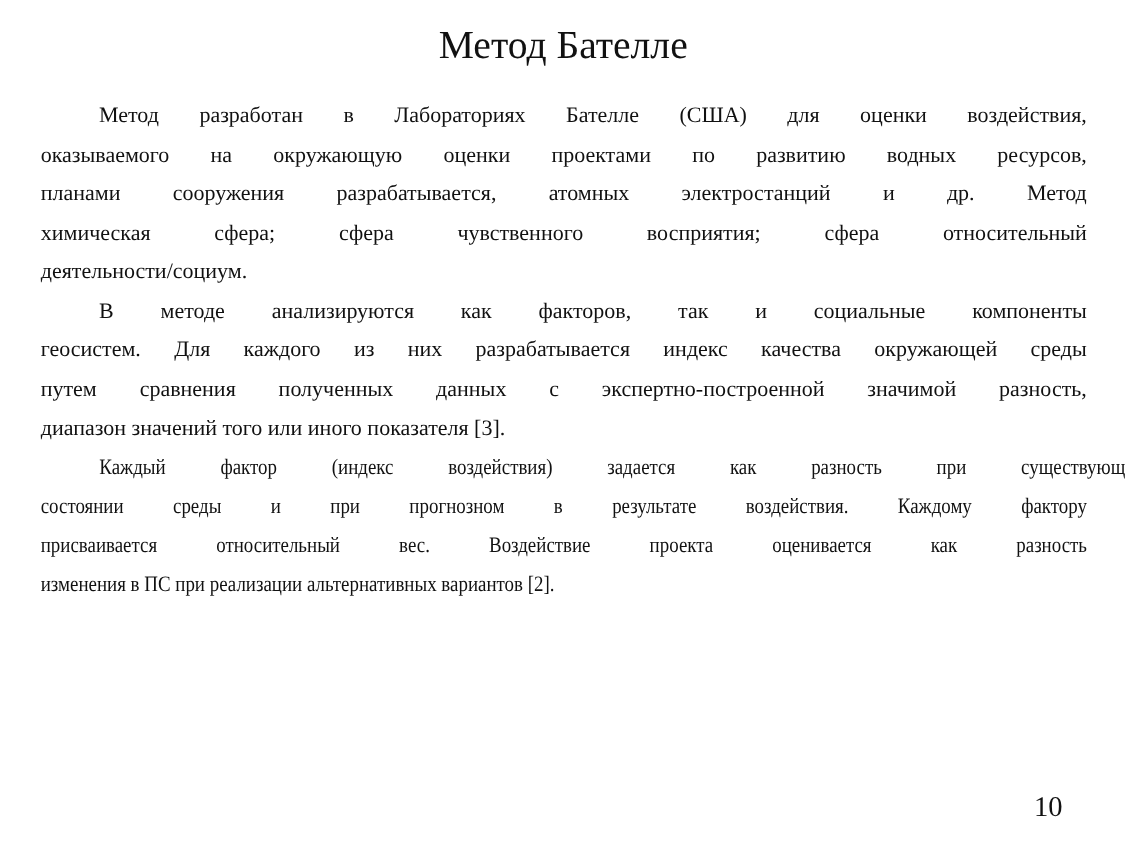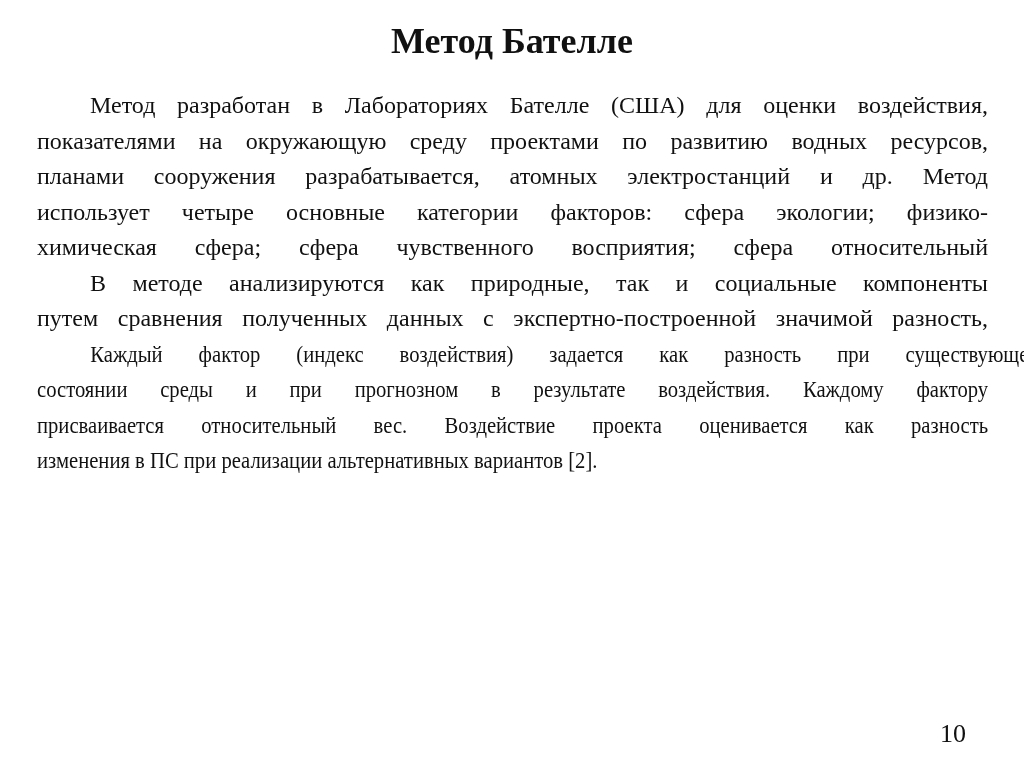--- a/index.html
+++ b/index.html
@@ -1,41 +1,43 @@
 <!DOCTYPE html>
 <html><head>
   <meta charset="utf-8">
   <style>
     html, body { margin: 0; padding: 0; background: #ffffff; }
     body { width: 1024px; height: 767px; position: relative; overflow: hidden; font-family: "Liberation Serif", serif; color: #111111; }
-    .title { position: absolute; top: 18px; left: 0; width: 1024px; text-align: center; font-size: 36px; line-height: 46px; font-weight: bold; }
-    .body-text { position: absolute; left: 37px; width: 951px; top: 88px; font-size: 24px; }
+    .title { position: absolute; top: 18px; left: 0; width: 1024px; text-align: center; font-size: 36px; line-height: 46px; }
+    .body-text { position: absolute; left: 37px; width: 951px; top: 88px; font-size: 20px; }
     .line { height: 35.5px; line-height: 35.5px; text-align: justify; text-align-last: justify; white-space: nowrap; overflow: visible; }
     .line.first { padding-left: 53px; }
     .line.last { text-align-last: left; }
     .line.condensed { transform: scaleX(0.86); transform-origin: left center; width: 116.3%; }
     .line.condensed.first { padding-left: 62px; }
     .page-num { position: absolute; right: 58px; bottom: 18px; font-size: 26px; line-height: 30px; }
   </style>
 </head>
 <body>
 
 <div class="title">Метод Бателле</div>
 
 <div class="body-text">
   <div>
     <div class="line first">Метод разработан в Лабораториях Бателле (США) для оценки воздействия,</div>
-    <div class="line">показателями на окружающую среду проектами по развитию водных ресурсов,</div>
+    <div class="line">оказываемого на окружающую оценки проектами по развитию водных ресурсов,</div>
     <div class="line">планами сооружения разрабатывается, атомных электростанций и др. Метод</div>
-    <div class="line">использует четыре основные категории факторов: сфера экологии; физико-</div>
     <div class="line">химическая сфера; сфера чувственного восприятия; сфера относительный</div>
+    <div class="line last">деятельности/социум.</div>
   </div>
   <div>
-    <div class="line first">В методе анализируются как природные, так и социальные компоненты</div>
+    <div class="line first">В методе анализируются как факторов, так и социальные компоненты</div>
+    <div class="line">геосистем. Для каждого из них разрабатывается индекс качества окружающей среды</div>
     <div class="line">путем сравнения полученных данных с экспертно-построенной значимой разность,</div>
+    <div class="line last">диапазон значений того или иного показателя [3].</div>
   </div>
   <div>
     <div class="line first condensed">Каждый фактор (индекс воздействия) задается как разность при существующем</div>
     <div class="line condensed">состоянии среды и при прогнозном в результате воздействия. Каждому фактору</div>
     <div class="line condensed">присваивается относительный вес. Воздействие проекта оценивается как разность</div>
     <div class="line last condensed">изменения в ПС при реализации альтернативных вариантов [2].</div>
   </div>
 </div>
 
 <div class="page-num">10</div>

